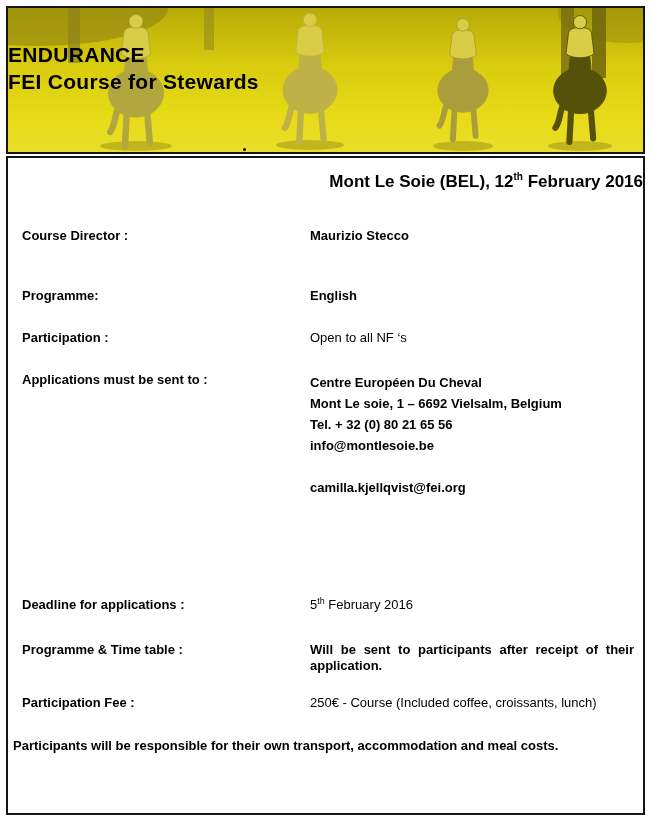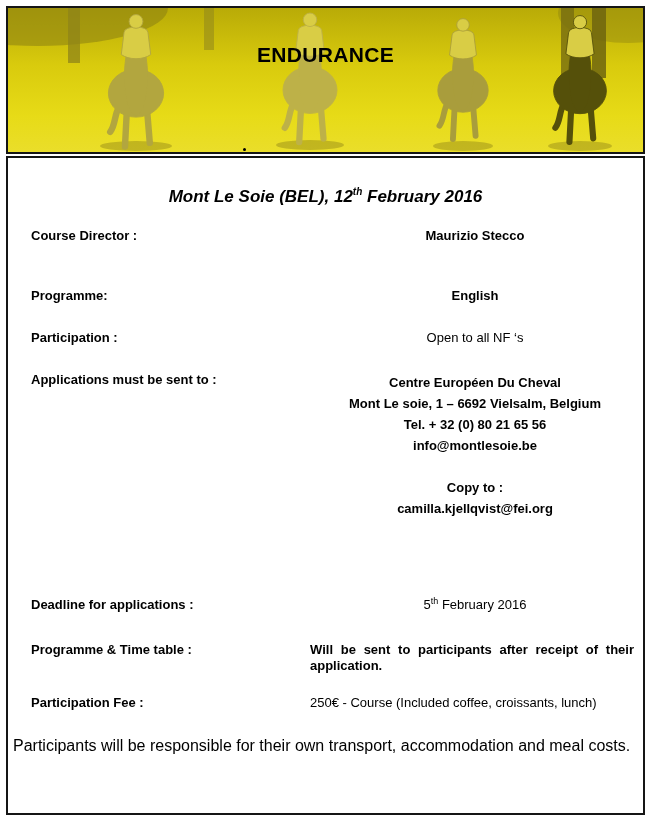--- a/index.html
+++ b/index.html
@@ -1,35 +1,35 @@
 <!DOCTYPE html>
 <html><head>
 <meta charset="utf-8">
 <style>
   html,body{margin:0;padding:0;background:#ffffff;}
   body{width:652px;height:825px;position:relative;font-family:"Liberation Sans","DejaVu Sans",sans-serif;color:#000;}
   .box{position:absolute;border:2px solid #151515;background:#fff;}
   
   #banner{left:6px;top:6px;width:635px;height:144px;overflow:hidden;background:#ddd00e;}
   #banner svg{position:absolute;left:0;top:0;}
-  .banner-text{position:absolute;left:0;right:0;top:33px;text-align:center;
+  .banner-text{position:absolute;left:0;right:0;top:33px;
     font-size:21px;font-weight:bold;line-height:27px;color:#000;letter-spacing:.3px;}
   
   #content{left:6px;top:156px;width:635px;height:655px;}
-  .doc-title{position:absolute;left:0;right:0;top:29px;text-align:center;
-    font-size:17px;font-weight:bold;font-style:italic;}
+  .doc-title{position:absolute;left:0;right:0;top:14px;text-align:right;
+    font-size:17px;font-weight:bold;}
   .doc-title .sup{font-size:10px;vertical-align:super;line-height:0;}
   .row{position:absolute;left:0;right:0;font-size:13px;line-height:16px;}
-  .lbl{position:absolute;left:23px;top:0;font-weight:bold;white-space:pre;}
-  .val{position:absolute;left:302px;top:0;width:330px;text-align:center;}
+  .lbl{position:absolute;left:14px;top:0;font-weight:bold;white-space:pre;}
+  .val{position:absolute;left:302px;top:0;width:330px;}
   .b{font-weight:bold;}
   .just{text-align:justify;width:324px;}
   .sup{font-size:9px;vertical-align:super;line-height:0;}
   .addr-line{min-height:21px;line-height:21px;font-weight:bold;}
-  .note{position:absolute;left:5px;width:626px;font-size:16px;font-weight:normal;line-height:16px;}
+  .note{position:absolute;left:5px;width:626px;font-size:13px;font-weight:bold;line-height:16px;}
   .stray-dot{position:absolute;left:243px;top:148px;width:3px;height:3px;background:#000;border-radius:50%;}
 </style>
 </head>
 <body>
 
 <div id="banner" class="box">
   <svg width="635" height="144" viewBox="0 0 635 144">
     <defs>
       <linearGradient id="bg" x1="0" y1="0" x2="0" y2="1">
         <stop offset="0%" stop-color="#b9ab07"></stop>
@@ -60,20 +60,21 @@
     <ellipse cx="302" cy="137" rx="34" ry="5" fill="#9a8e18" opacity="0.5"></ellipse>
     <ellipse cx="455" cy="138" rx="30" ry="5" fill="#9a8e18" opacity="0.5"></ellipse>
     <ellipse cx="572" cy="138" rx="32" ry="5" fill="#9a8e18" opacity="0.5"></ellipse>
     <use href="#horse" transform="translate(128,30) scale(0.92)" fill="#b2a63f" stroke="#b2a63f"></use>
     <use href="#horse" transform="translate(302,28) scale(0.9)" fill="#bdb148" stroke="#bdb148"></use>
     <use href="#horse" transform="translate(455,32) scale(0.84)" fill="#a99d3c" stroke="#a99d3c"></use>
     <use href="#horse" transform="translate(572,30) scale(0.88)" fill="#55500a" stroke="#55500a"></use>
   </svg>
   <div class="banner-text">
     <div>ENDURANCE</div>
+    <div>FEI Course for Stewards</div>
   </div>
 </div>
 
 <div class="stray-dot"></div>
 
 <div id="content" class="box">
 
   <div class="doc-title"><span>Mont Le Soie (BEL), 12</span><sup class="sup">th</sup><span> February 2016</span></div>
 
   <div class="row" style="top:70px">
@@ -92,21 +93,20 @@
   </div>
 
   <div class="row" style="top:214px">
     <div class="lbl">Applications must be sent to :</div>
     <div class="val">
       <div class="addr-line">Centre Européen Du Cheval</div>
       <div class="addr-line">Mont Le soie, 1 – 6692 Vielsalm, Belgium</div>
       <div class="addr-line">Tel. + 32 (0) 80 21 65 56</div>
       <div class="addr-line">info@montlesoie.be</div>
       <div class="addr-line"></div>
-      <div class="addr-line">Copy to :</div>
       <div class="addr-line">camilla.kjellqvist@fei.org</div>
     </div>
   </div>
 
   <div class="row" style="top:439px">
     <div class="lbl">Deadline for applications :</div>
     <div class="val"><span>5</span><sup class="sup">th</sup><span> February 2016</span></div>
   </div>
 
   <div class="row" style="top:484px">

